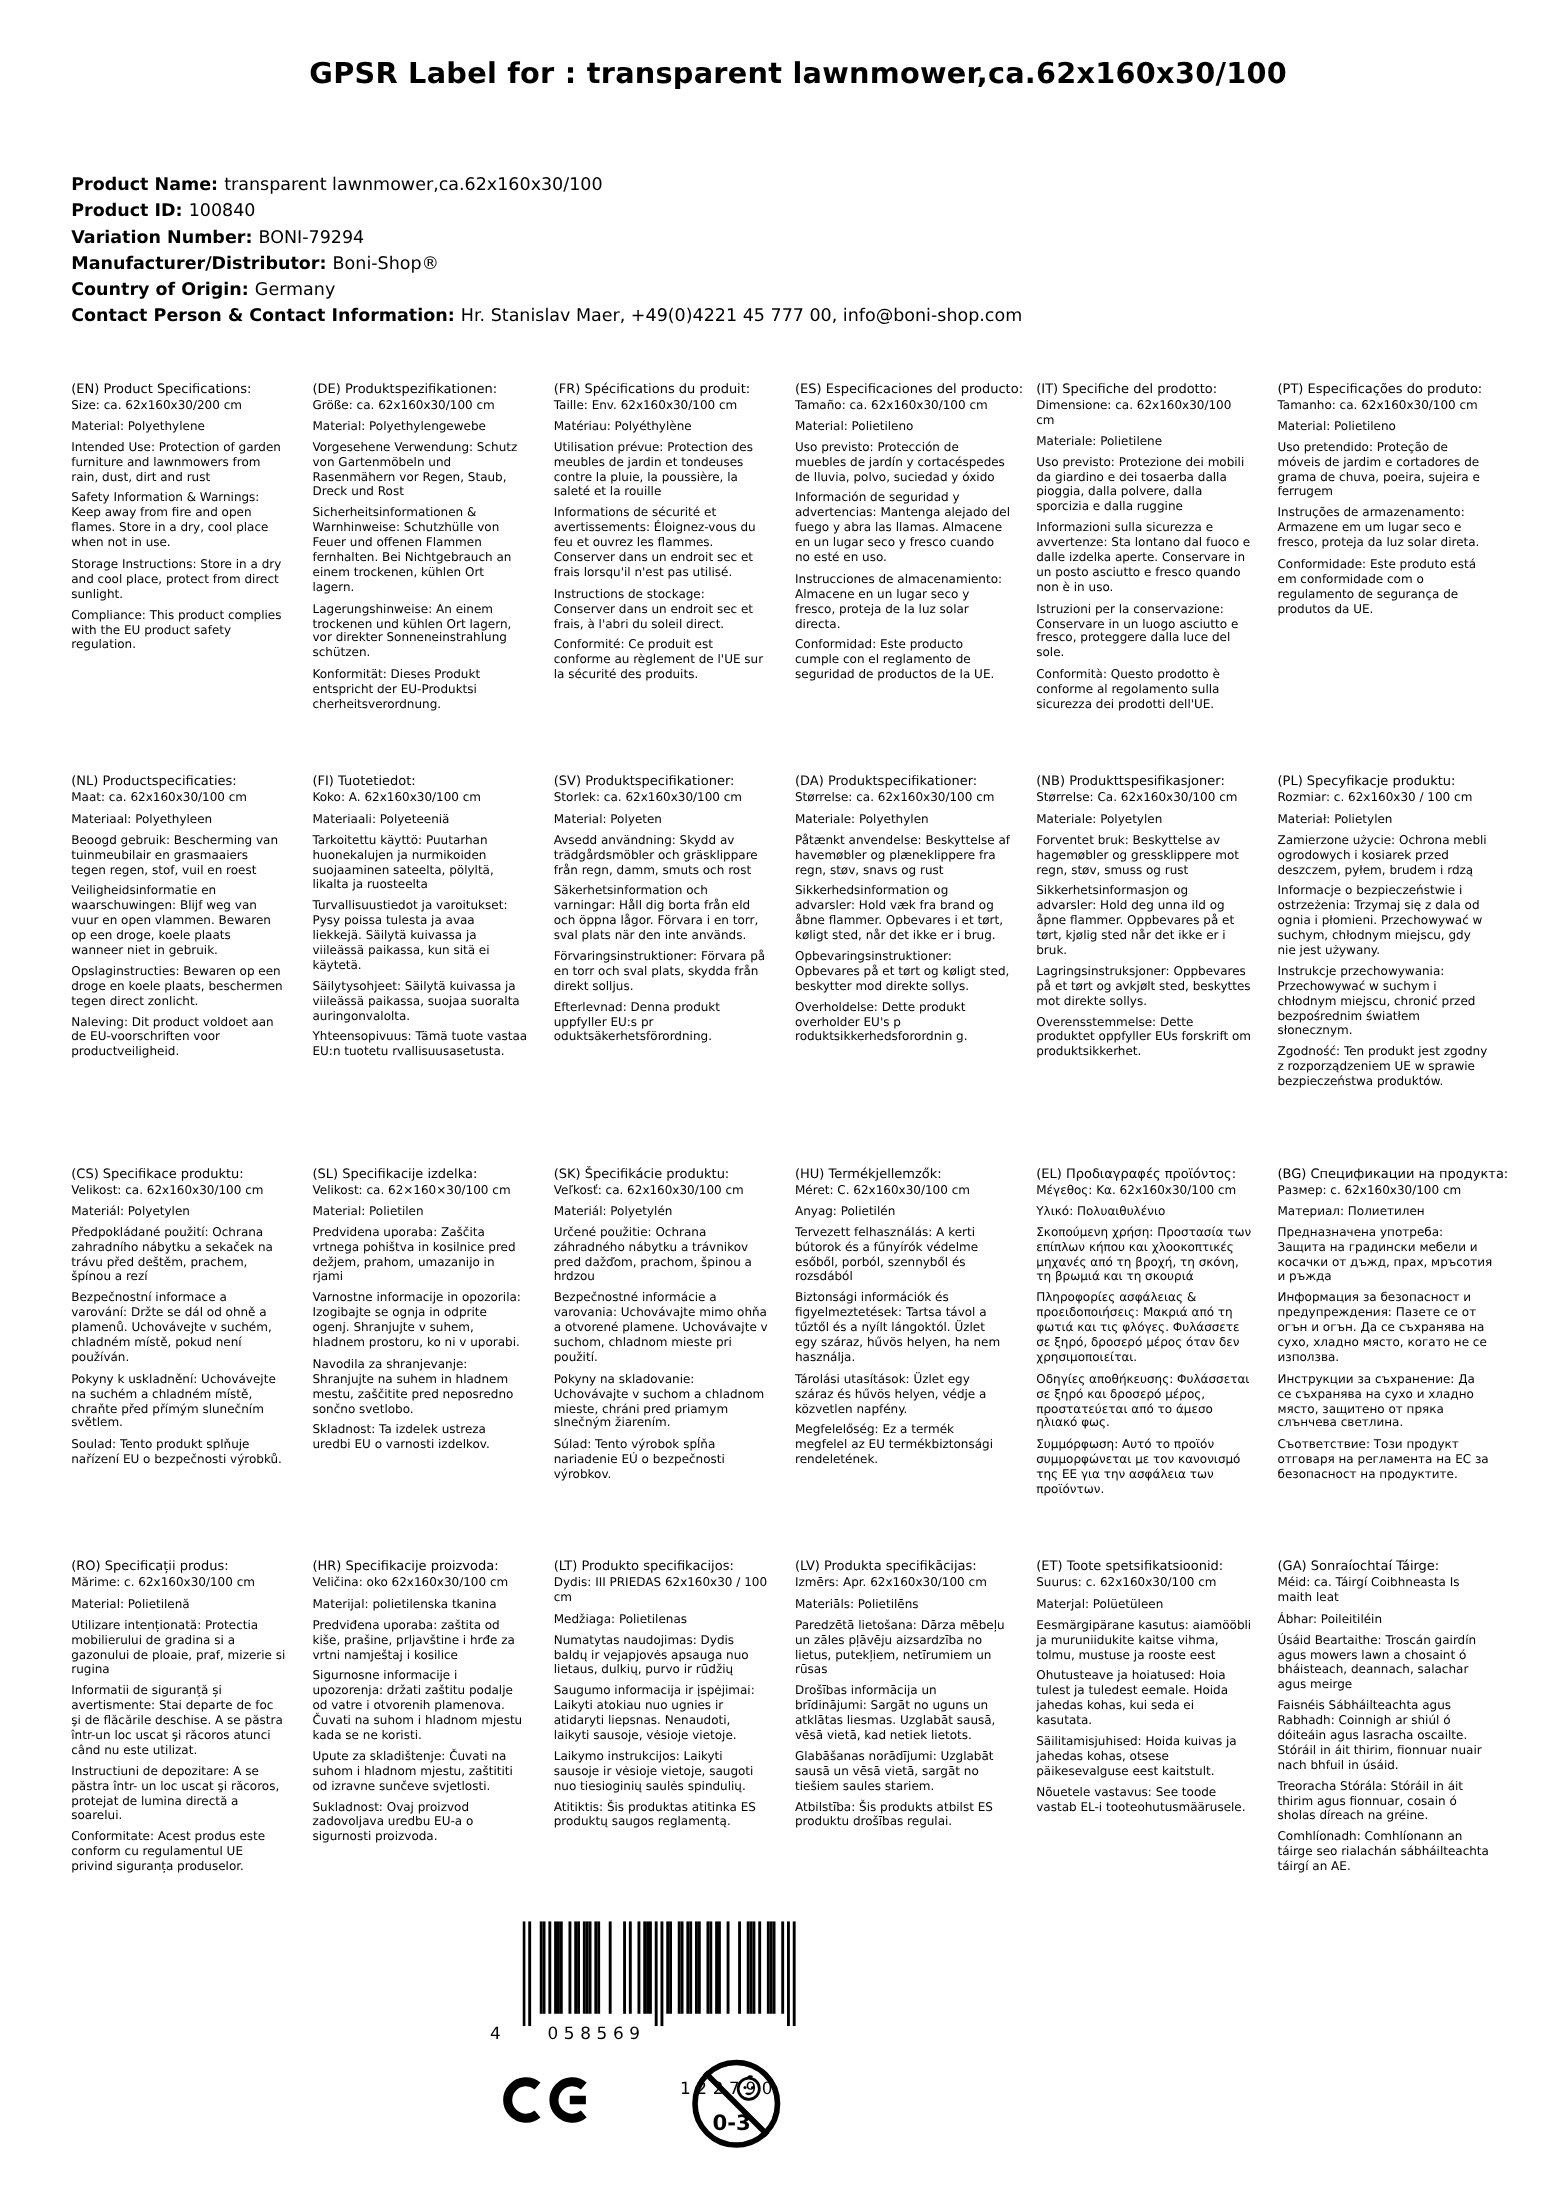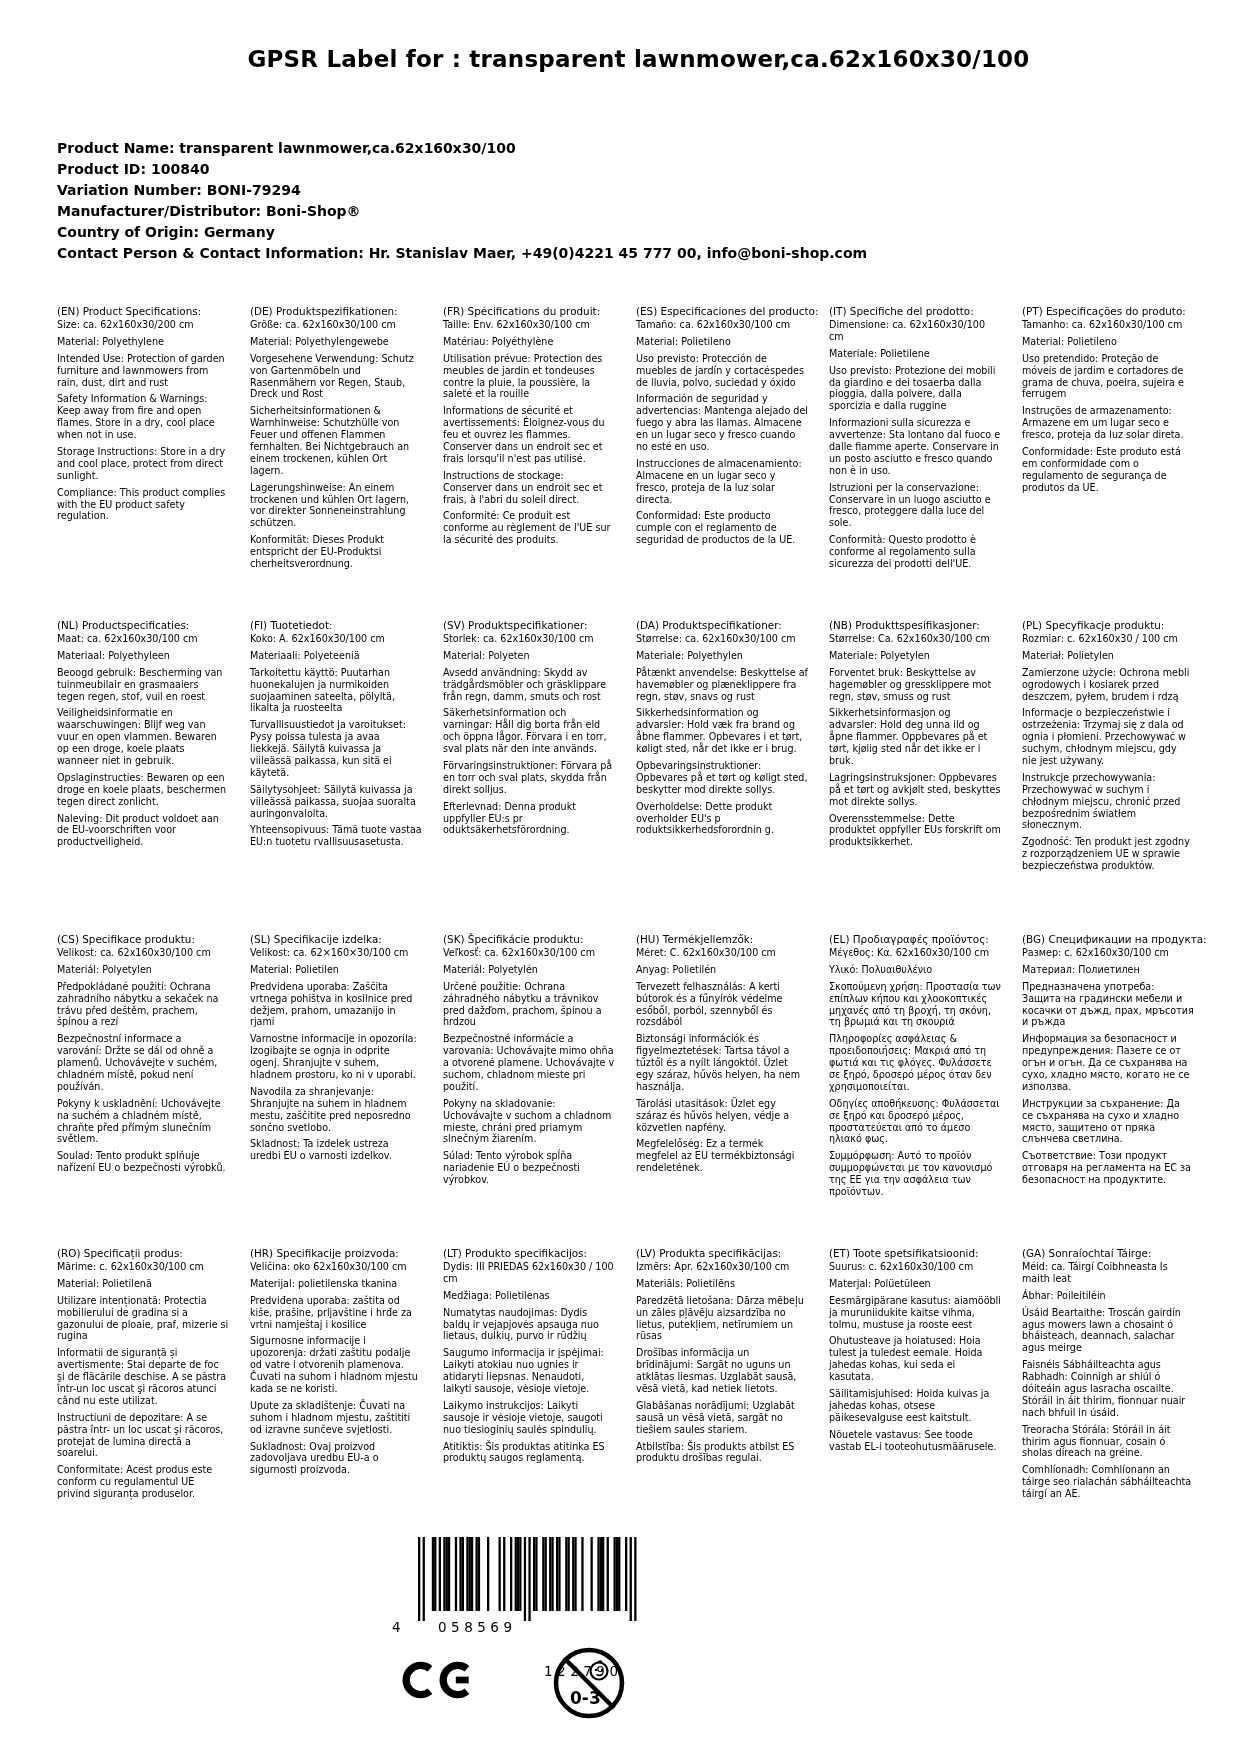--- a/index.html
+++ b/index.html
@@ -6,21 +6,21 @@
   .page {
     position:relative; width:1241px; height:1754px; background:#ffffff;
     font-family:"DejaVu Sans", sans-serif; color:#000; overflow:hidden;padding-left:36px;
   }
   .title {
     position:absolute; top:46px; left:0; width:100%; text-align:center;
     font-size:23px; font-weight:bold; margin:0; letter-spacing:0.2px;
   }
   .product-info { position:absolute; left:57px; top:138px; font-size:14px; line-height:21px; }
   .info-line .lbl { font-weight:bold; }
-  .info-line .val { font-weight:bold;margin-top:48px; }
+  .info-line .val { font-weight:normal;margin-top:48px; }
 
   .grid {
     position:absolute; left:57px; top:305px; width:1140px;
     display:grid; grid-template-columns:repeat(6,172px); column-gap:21px;
     grid-auto-rows:314px;
   }
   .block h3 {
     font-size:10.4px; font-weight:normal; margin:0 0 2px 0; white-space:nowrap;
   }
   .block p {
@@ -88,21 +88,21 @@
         <p>Uso previsto: Protección de muebles de jardín y cortacéspedes de lluvia, polvo, suciedad y óxido</p>
         <p>Información de seguridad y advertencias: Mantenga alejado del fuego y abra las llamas. Almacene en un lugar seco y fresco cuando no esté en uso.</p>
         <p>Instrucciones de almacenamiento: Almacene en un lugar seco y fresco, proteja de la luz solar directa.</p>
         <p>Conformidad: Este producto cumple con el reglamento de seguridad de productos de la UE.</p>
       </div>
       <div class="block">
         <h3>(IT) Specifiche del prodotto:</h3>
         <p>Dimensione: ca. 62x160x30/100 cm</p>
         <p>Materiale: Polietilene</p>
         <p>Uso previsto: Protezione dei mobili da giardino e dei tosaerba dalla pioggia, dalla polvere, dalla sporcizia e dalla ruggine</p>
-        <p>Informazioni sulla sicurezza e avvertenze: Sta lontano dal fuoco e dalle fiamme aperte. Conservare in un posto asciutto e fresco quando non è in uso.</p>
+        <p>Informazioni sulla sicurezza e avvertenze: Sta lontano dal fuoco e dalle izdelka aperte. Conservare in un posto asciutto e fresco quando non è in uso.</p>
         <p>Istruzioni per la conservazione: Conservare in un luogo asciutto e fresco, proteggere dalla luce del sole.</p>
         <p>Conformità: Questo prodotto è conforme al regolamento sulla sicurezza dei prodotti dell'UE.</p>
       </div>
       <div class="block">
         <h3>(PT) Especificações do produto:</h3>
         <p>Tamanho: ca. 62x160x30/100 cm</p>
         <p>Material: Polietileno</p>
         <p>Uso pretendido: Proteção de móveis de jardim e cortadores de grama de chuva, poeira, sujeira e ferrugem</p>
         <p>Instruções de armazenamento: Armazene em um lugar seco e fresco, proteja da luz solar direta.</p>
         <p>Conformidade: Este produto está em conformidade com o regulamento de segurança de produtos da UE.</p>

